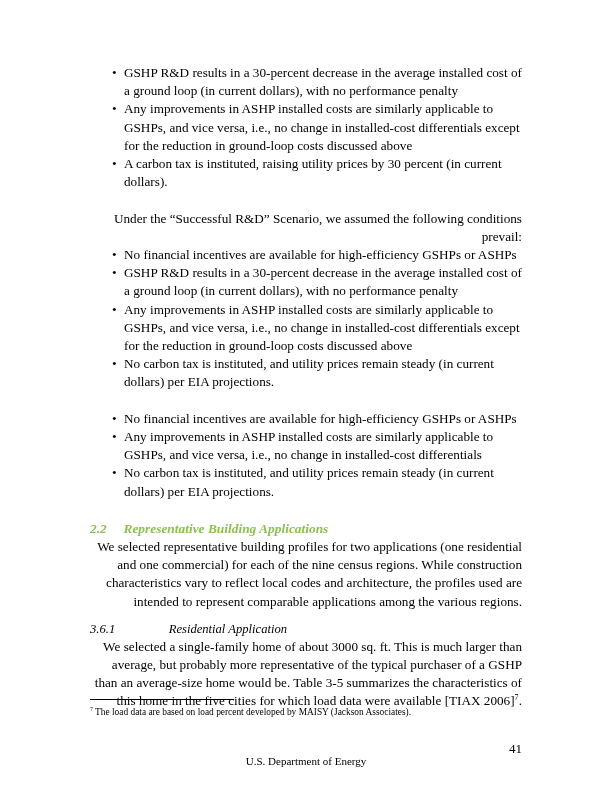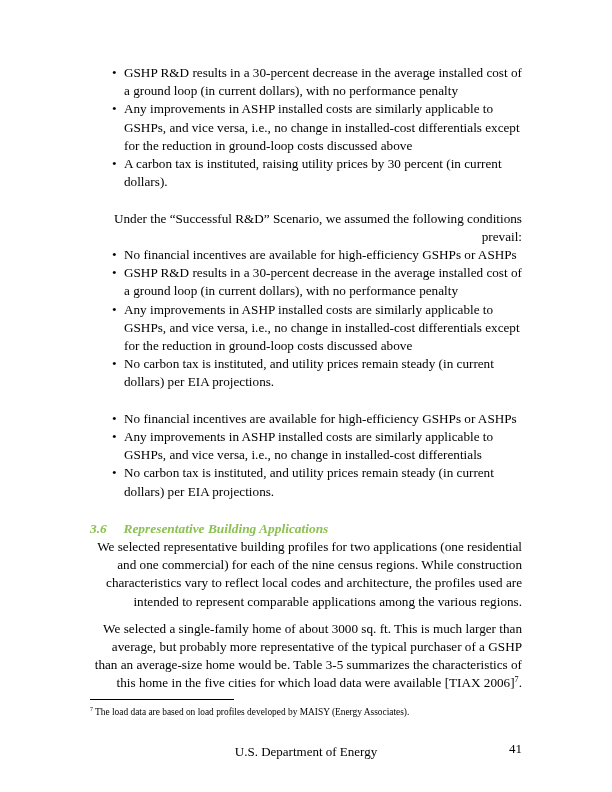--- a/index.html
+++ b/index.html
@@ -101,23 +101,23 @@
     position: absolute;
     left: 90px;
     top: 740px;
     width: 432px;
     height: 20px;
   }
   .footer-title {
     position: absolute;
     left: 0;
     right: 0;
-    top: 3px;
+    top: 12px;
     text-align: center;
-    font-size: 13px;
+    font-size: 11px;
     line-height: 18px;
   }
   .footer-pageno {
     position: absolute;
     right: 0;
     top: 0;
     text-align: center;
     font-size: 13px;
     line-height: 18px;
   }
@@ -150,34 +150,35 @@
 
 
     <ul class="bullets">
       <li><span class="bullet-glyph">•</span><span>No financial incentives are available for high-efficiency GSHPs or ASHPs</span></li>
       <li><span class="bullet-glyph">•</span><span>Any improvements in ASHP installed costs are similarly applicable to GSHPs, and vice versa, i.e., no change in installed-cost differentials</span></li>
       <li><span class="bullet-glyph">•</span><span>No carbon tax is instituted, and utility prices remain steady (in current dollars) per EIA projections.</span></li>
     </ul>
 
     <div class="gap-par"></div>
 
-    <h2 class="section-heading">3.6  Representative Building Applications</h2>
+    <h2 class="section-heading">2.2  Representative Building Applications</h2>
 
     <p class="body-par">We selected representative building profiles for two applications (one residential and one commercial) for each of the nine census regions.  While construction characteristics vary to reflect local codes and architecture, the profiles used are intended to represent comparable applications among the various regions.</p>
 
     <div class="gap-small"></div>
 
+    <h3 class="subsection-heading">3.6.1     Residential Application</h3>
 
     <p class="body-par"><span>We selected a single-family home of about 3000 sq. ft.  This is much larger than average, but probably more representative of the typical purchaser of a GSHP than an average-size home would be.  Table 3-5 summarizes the characteristics of this home in the five cities for which load data were available [TIAX 2006]</span><sup>7</sup><span>.</span></p>
 
   </div>
 
   <div class="footnote-area">
     <div class="footnote-rule"></div>
-    <p class="footnote-text"><sup>7</sup> <span>The load data are based on load profiles developed by MAISY (Energy Associates).</span></p>
+    <p class="footnote-text"><sup>7</sup> <span>The load data are based on load percent developed by MAISY (Jackson Associates).</span></p>
   </div>
 
   <div class="footer">
     <div class="footer-title">U.S. Department of Energy</div>
     <div class="footer-pageno">41</div>
   </div>
 
 </div>
 
 </body></html>

